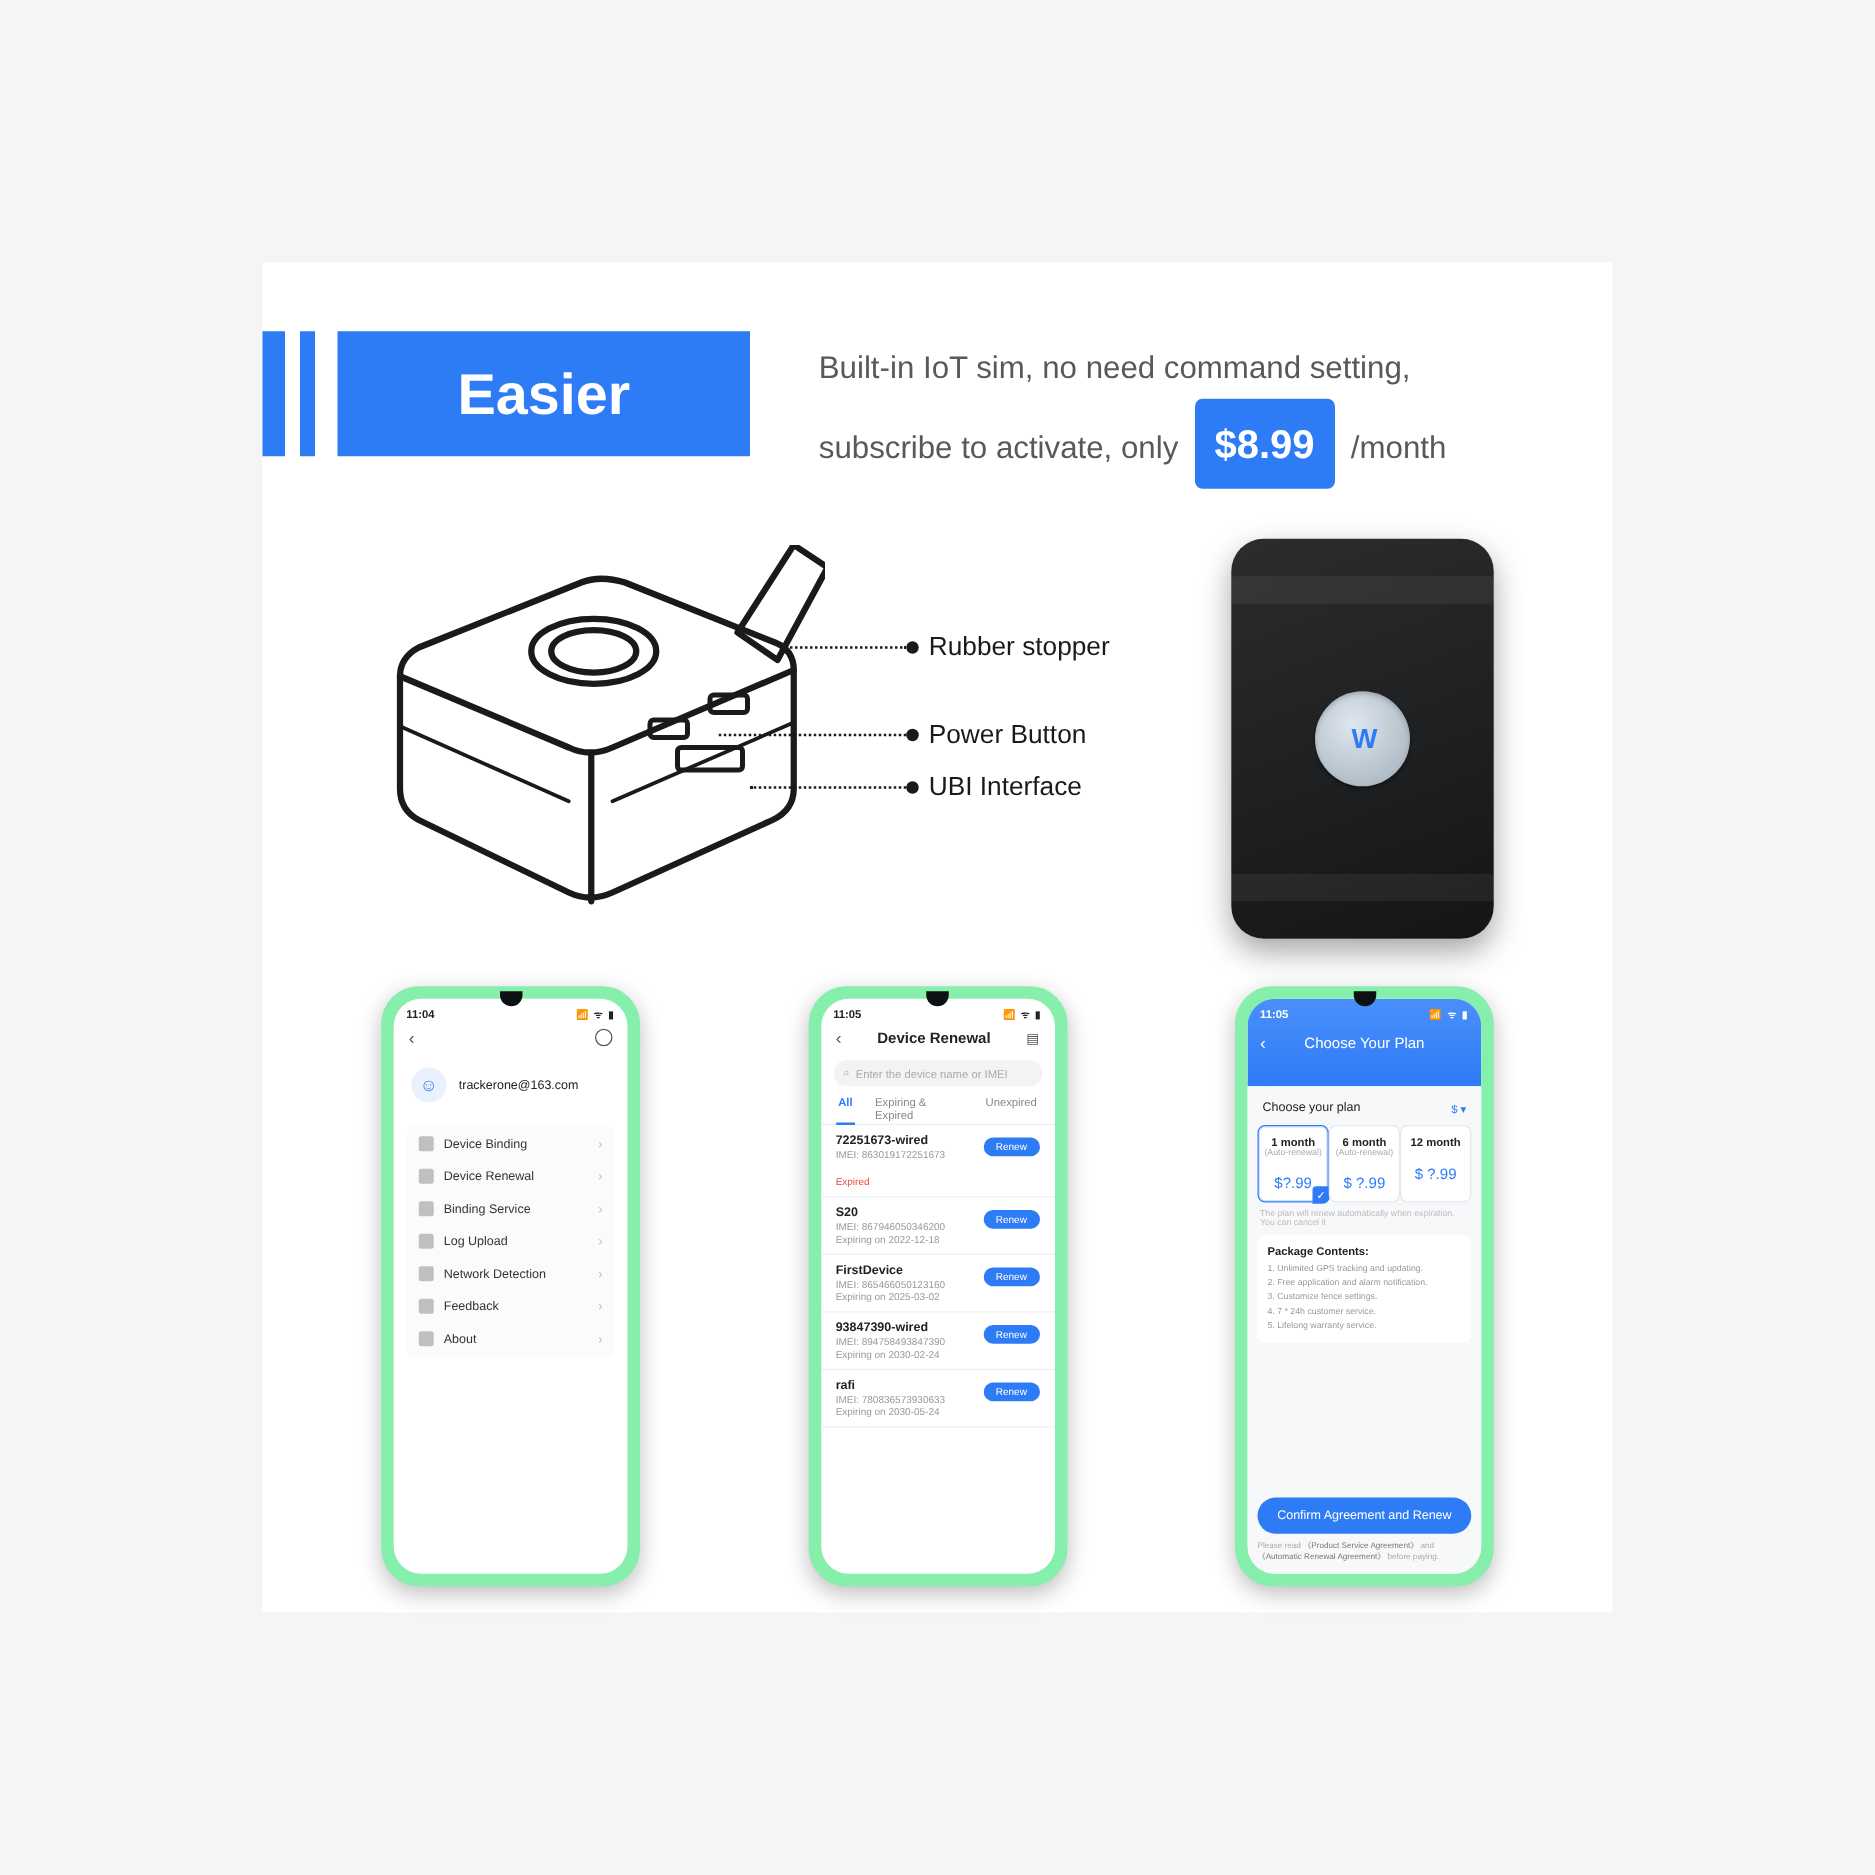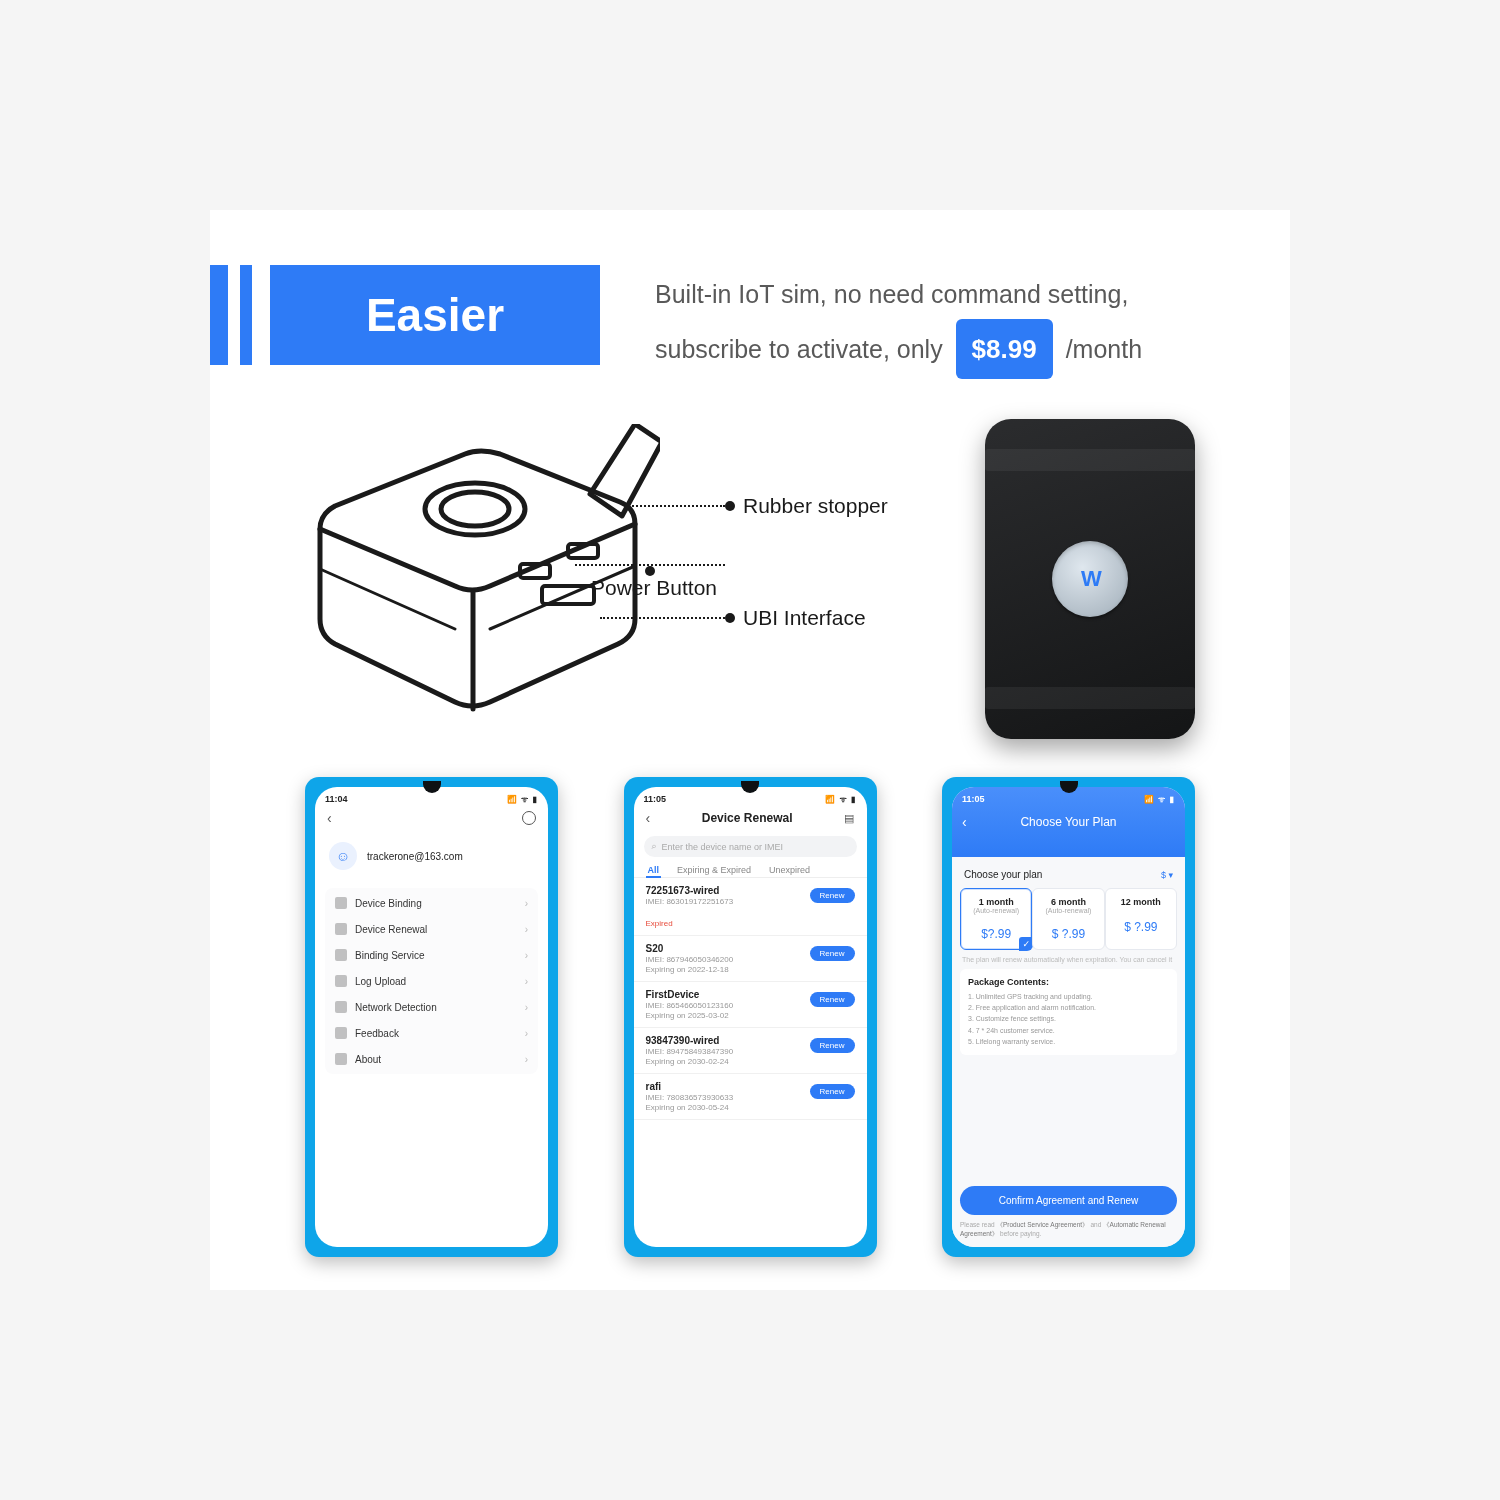--- a/index.html
+++ b/index.html
@@ -39,21 +39,21 @@
     font-size: 25px;
     line-height: 2.0;
     padding-top: 4px;
   }
   .price-pill {
     display: inline-block;
     background: #2e7bf6;
     color: #fff;
     padding: 4px 16px;
     border-radius: 6px;
-    font-size: 26px;
+    font-size: 32px;
     font-weight: 600;
     margin: 0 6px;
   }
 
   
   .middle { display: flex; margin-top: 40px; padding: 0 25px; align-items: center; }
   .diagram-block { position: relative; width: 720px; height: 310px; }
   .device-illus {
     position: absolute; left: 55px; top: 0; width: 370px; height: 300px;
   }
@@ -91,23 +91,23 @@
   .logo-circle span { color:#2e7bf6; font-weight:700; font-size:22px; letter-spacing:-3px;}
 
   
   .phones-row {
     display: flex;
     justify-content: space-between;
     padding: 0 95px;
     margin-top: 38px;
   }
   .phone {
-    width: 253px; height: 480px;
-    background: #0ea5e9;
-    border-radius: 14px;
+    width: 207px; height: 480px;
+    background: #86efac;
+    border-radius: 30px;
     padding: 10px;
     position: relative;
     box-shadow: 0 6px 18px rgba(0,0,0,0.25);
   }
   .notch {
     position:absolute; top:4px; left:50%; transform:translateX(-50%);
     width:18px; height:12px; background:#0e1114; border-radius:0 0 10px 10px; z-index:5;
   }
   .screen {
     width: 100%; height: 100%;
@@ -250,21 +250,21 @@
           </g>
         </svg>
       </div>
 
       <div class="label-line" style="left:390px; top:70px;">
         <div class="dot-line" style="width:100px;"></div>
         <div class="enddot"></div>
         <div class="label-text">Rubber stopper</div>
       </div>
 
-      <div class="label-line" style="left:340px; top:140px;flex-direction:column;">
+      <div class="label-line" style="left:340px; top:140px;">
         <div class="dot-line" style="width:150px;"></div>
         <div class="enddot"></div>
         <div class="label-text">Power Button</div>
       </div>
 
       <div class="label-line" style="left:365px; top:182px;">
         <div class="dot-line" style="width:125px;"></div>
         <div class="enddot"></div>
         <div class="label-text">UBI Interface</div>
       </div>

